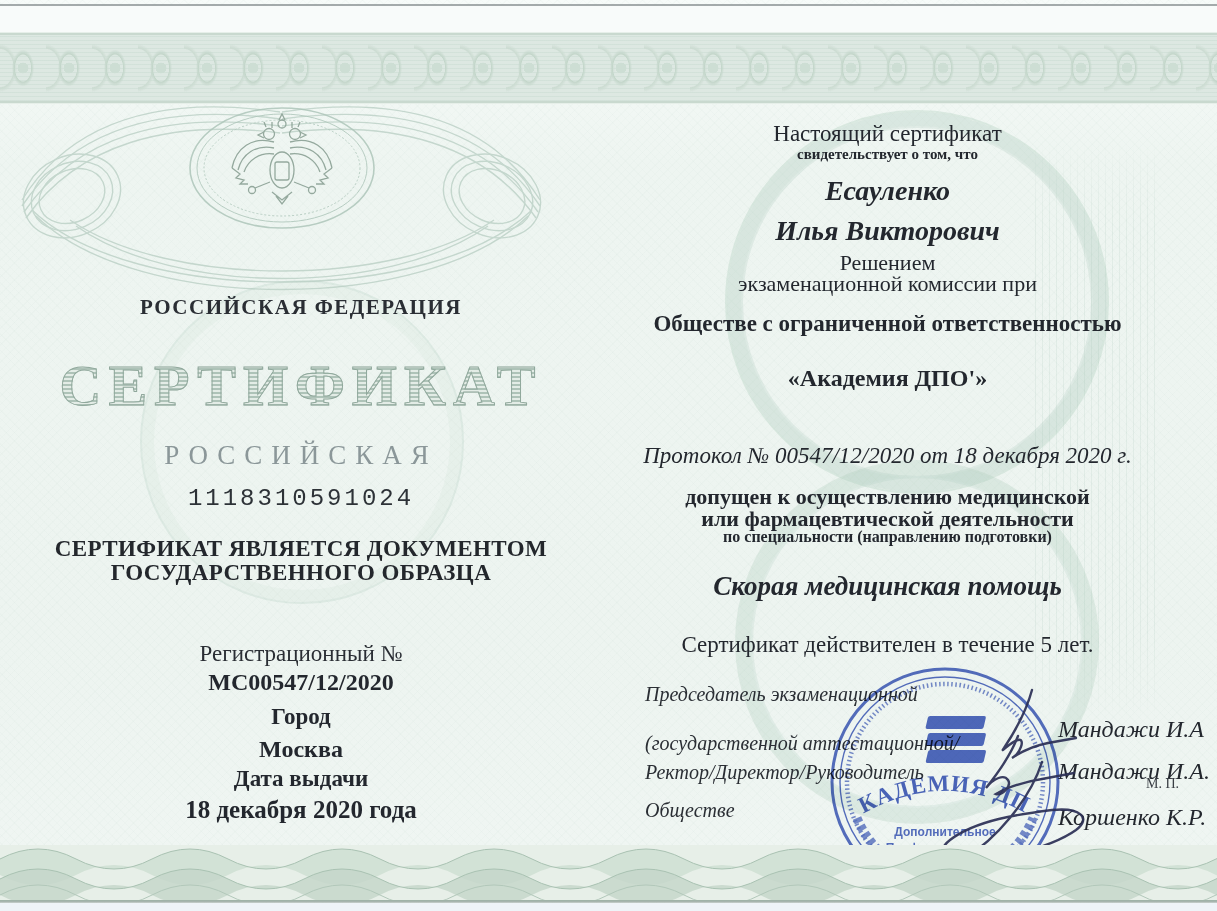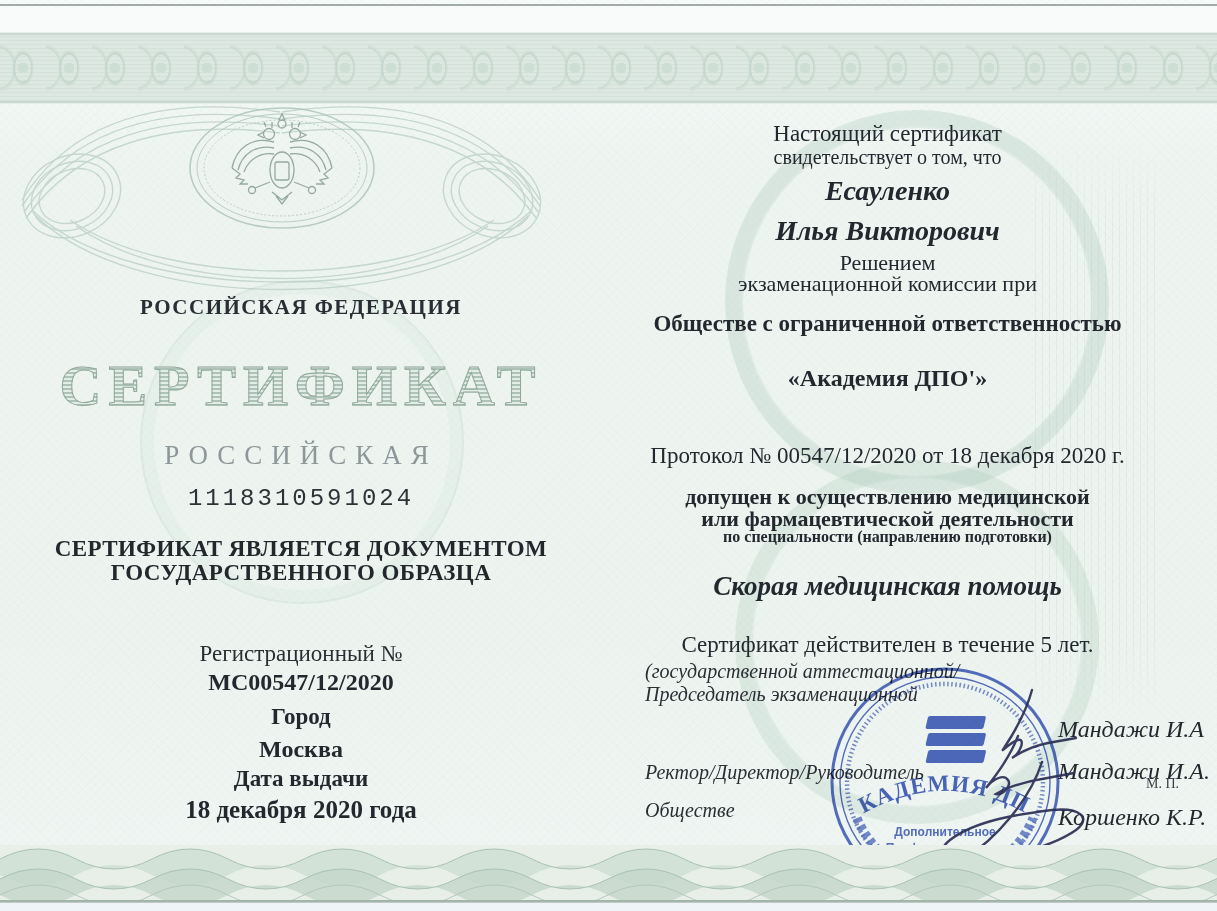--- a/index.html
+++ b/index.html
@@ -57,28 +57,28 @@
   .t-docline1{top:536px;font-size:23px;font-weight:bold;color:#23272c;letter-spacing:.4px;}
   .t-docline2{top:560px;font-size:23px;font-weight:bold;color:#23272c;letter-spacing:.4px;}
   .t-reglabel{top:641px;font-size:23px;color:#2a2e34;}
   .t-regnum{top:669px;font-size:24px;font-weight:bold;}
   .t-citylabel{top:704px;font-size:23px;font-weight:600;}
   .t-city{top:736px;font-size:24px;font-weight:bold;}
   .t-datelabel{top:766px;font-size:23px;font-weight:600;}
   .t-date{top:796px;font-size:25px;font-weight:bold;}
 
   .r-intro1{top:121px;font-size:23px;font-weight:500;}
-  .r-intro2{top:146px;font-size:20px;font-weight:400;}
+  .r-intro2{top:146px;font-size:15px;font-weight:700;}
   .r-surname{top:175px;font-size:28px;font-weight:bold;font-style:italic;}
   .r-name{top:215px;font-size:28px;font-weight:bold;font-style:italic;}
   .r-dec1{top:250px;font-size:22px;}
   .r-dec2{top:271px;font-size:22px;}
   .r-org-type{top:311px;font-size:23px;font-weight:bold;}
   .r-org-name{top:365px;font-size:24px;font-weight:bold;}
-  .r-protocol{top:443px;font-size:23px;}
+  .r-protocol{top:443px;font-size:23px;font-style:italic;}
   .r-adm1{top:484px;font-size:22px;font-weight:600;}
   .r-adm2{top:506px;font-size:22px;font-weight:600;}
   .r-adm3{top:528px;font-size:16px;font-weight:600;}
   .r-spec{top:571px;font-size:27px;font-weight:bold;font-style:italic;}
   .r-valid{top:632px;font-size:23px;font-weight:500;}
 
   .sig-label{position:absolute;font-size:20px;font-style:italic;color:#2a2e34;white-space:nowrap;}
   .sig-name{position:absolute;font-size:24px;font-style:italic;color:#23272e;white-space:nowrap;}
   .seal-mark{position:absolute;left:1146px;top:776px;font-size:14px;color:#3a3f45;}
 
@@ -172,21 +172,21 @@
     <div class="abs r-org-name">«Академия ДПО'»</div>
     <div class="abs r-protocol">Протокол № 00547/12/2020 от 18 декабря 2020 г.</div>
     <div class="abs r-adm1">допущен к осуществлению медицинской</div>
     <div class="abs r-adm2">или фармацевтической деятельности</div>
     <div class="abs r-adm3">по специальности (направлению подготовки)</div>
     <div class="abs r-spec">Скорая медицинская помощь</div>
     <div class="abs r-valid">Сертификат действителен в течение 5 лет.</div>
   </div>
 
   <div class="sig-label" style="left:645px;top:683px;">Председатель экзаменационной</div>
-  <div class="sig-label" style="left:645px;top:660px;">(государственной аттестационной/</div>
+  <div class="sig-label" style="left:645px;top:732px;">(государственной аттестационной/</div>
   <div class="sig-label" style="left:645px;top:761px;">Ректор/Директор/Руководитель</div>
   <div class="sig-label" style="left:645px;top:799px;">Обществе</div>
 
   <div class="sig-name" style="left:1058px;top:716px;">Мандажи И.А</div>
   <div class="sig-name" style="left:1058px;top:758px;">Мандажи И.А.</div>
   <div class="seal-mark">М. П.</div>
   <div class="sig-name" style="left:1058px;top:804px;">Коршенко К.Р.</div>
 
   <svg class="stamp" width="244" height="244" viewBox="-122 -122 244 244">
     <g stroke="#3b57bb" fill="none" opacity="0.85">

